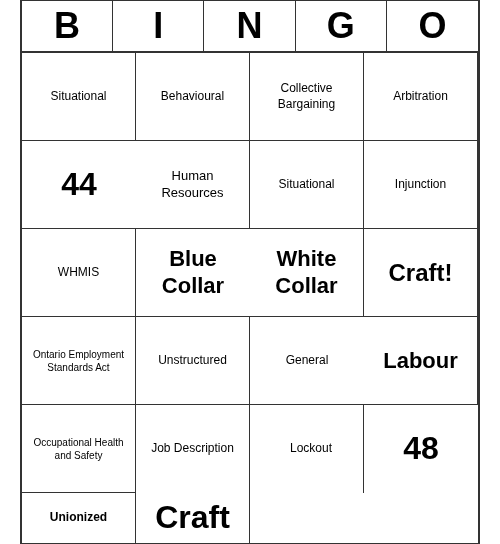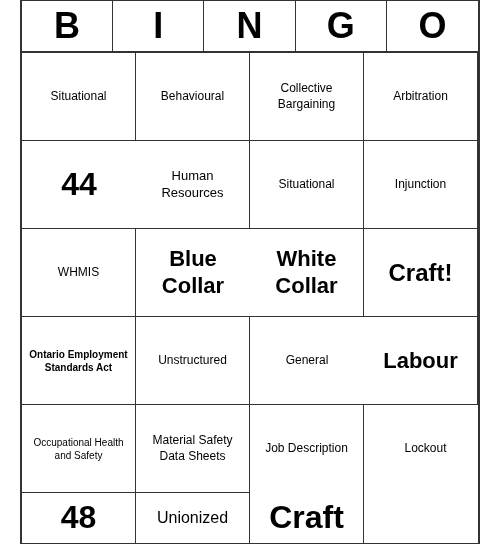--- a/index.html
+++ b/index.html
@@ -79,25 +79,24 @@
       <div class="bingo-cell" style="font-size: 12px; font-weight: normal; line-height: 1.3;">Collective Bargaining</div>
       <div class="bingo-cell" style="font-size: 12px; font-weight: normal; line-height: 1.3;">Arbitration</div>
       <div class="bingo-cell" style="font-size: 32px; font-weight: bold; line-height: 1.3;">44</div>
       <div class="bingo-cell" style="font-size: 13px; font-weight: normal; line-height: 1.3;">Human Resources</div>
       <div class="bingo-cell" style="font-size: 12px; font-weight: normal; line-height: 1.3;">Situational</div>
       <div class="bingo-cell" style="font-size: 12px; font-weight: normal; line-height: 1.3;">Injunction</div>
       <div class="bingo-cell" style="font-size: 12px; font-weight: normal; line-height: 1.3;">WHMIS</div>
       <div class="bingo-cell" style="font-size: 22px; font-weight: bold; line-height: 1.2;">Blue Collar</div>
       <div class="bingo-cell" style="font-size: 22px; font-weight: bold; line-height: 1.2;">White Collar</div>
       <div class="bingo-cell" style="font-size: 24px; font-weight: bold; line-height: 1.3;">Craft!</div>
-      <div class="bingo-cell" style="font-size: 10px; font-weight: bold; line-height: 1.3;">Ontario Employment Standards Act</div>
+      <div class="bingo-cell" style="font-size: 10px; font-weight: normal; line-height: 1.3;">Ontario Employment Standards Act</div>
       <div class="bingo-cell" style="font-size: 12px; font-weight: normal; line-height: 1.3;">Unstructured</div>
       <div class="bingo-cell" style="font-size: 12px; font-weight: normal; line-height: 1.3; text-align: right;">General</div>
       <div class="bingo-cell" style="font-size: 22px; font-weight: bold; line-height: 1.2;">Labour</div>
       <div class="bingo-cell" style="font-size: 10px; font-weight: normal; line-height: 1.3;">Occupational Health and Safety</div>
-      <div class="bingo-cell" style="font-size: 12px; font-weight: normal; line-height: 1.3;">Material Safety Data Sheets</div>
       <div class="bingo-cell" style="font-size: 12px; font-weight: normal; line-height: 1.3;">Job Description</div>
       <div class="bingo-cell" style="font-size: 12px; font-weight: normal; line-height: 1.3; padding-left: 13px;">Lockout</div>
       <div class="bingo-cell" style="font-size: 32px; font-weight: bold; line-height: 1.3;">48</div>
-      <div class="bingo-cell" style="font-size: 16px; font-weight: normal; line-height: 1.3;">Unionized</div>
+      <div class="bingo-cell" style="font-size: 12px; font-weight: bold; line-height: 1.3;">Unionized</div>
       <div class="bingo-cell" style="font-size: 32px; font-weight: bold; line-height: 1.3;">Craft</div>
     </div>
 </div>
 
 </body></html>

